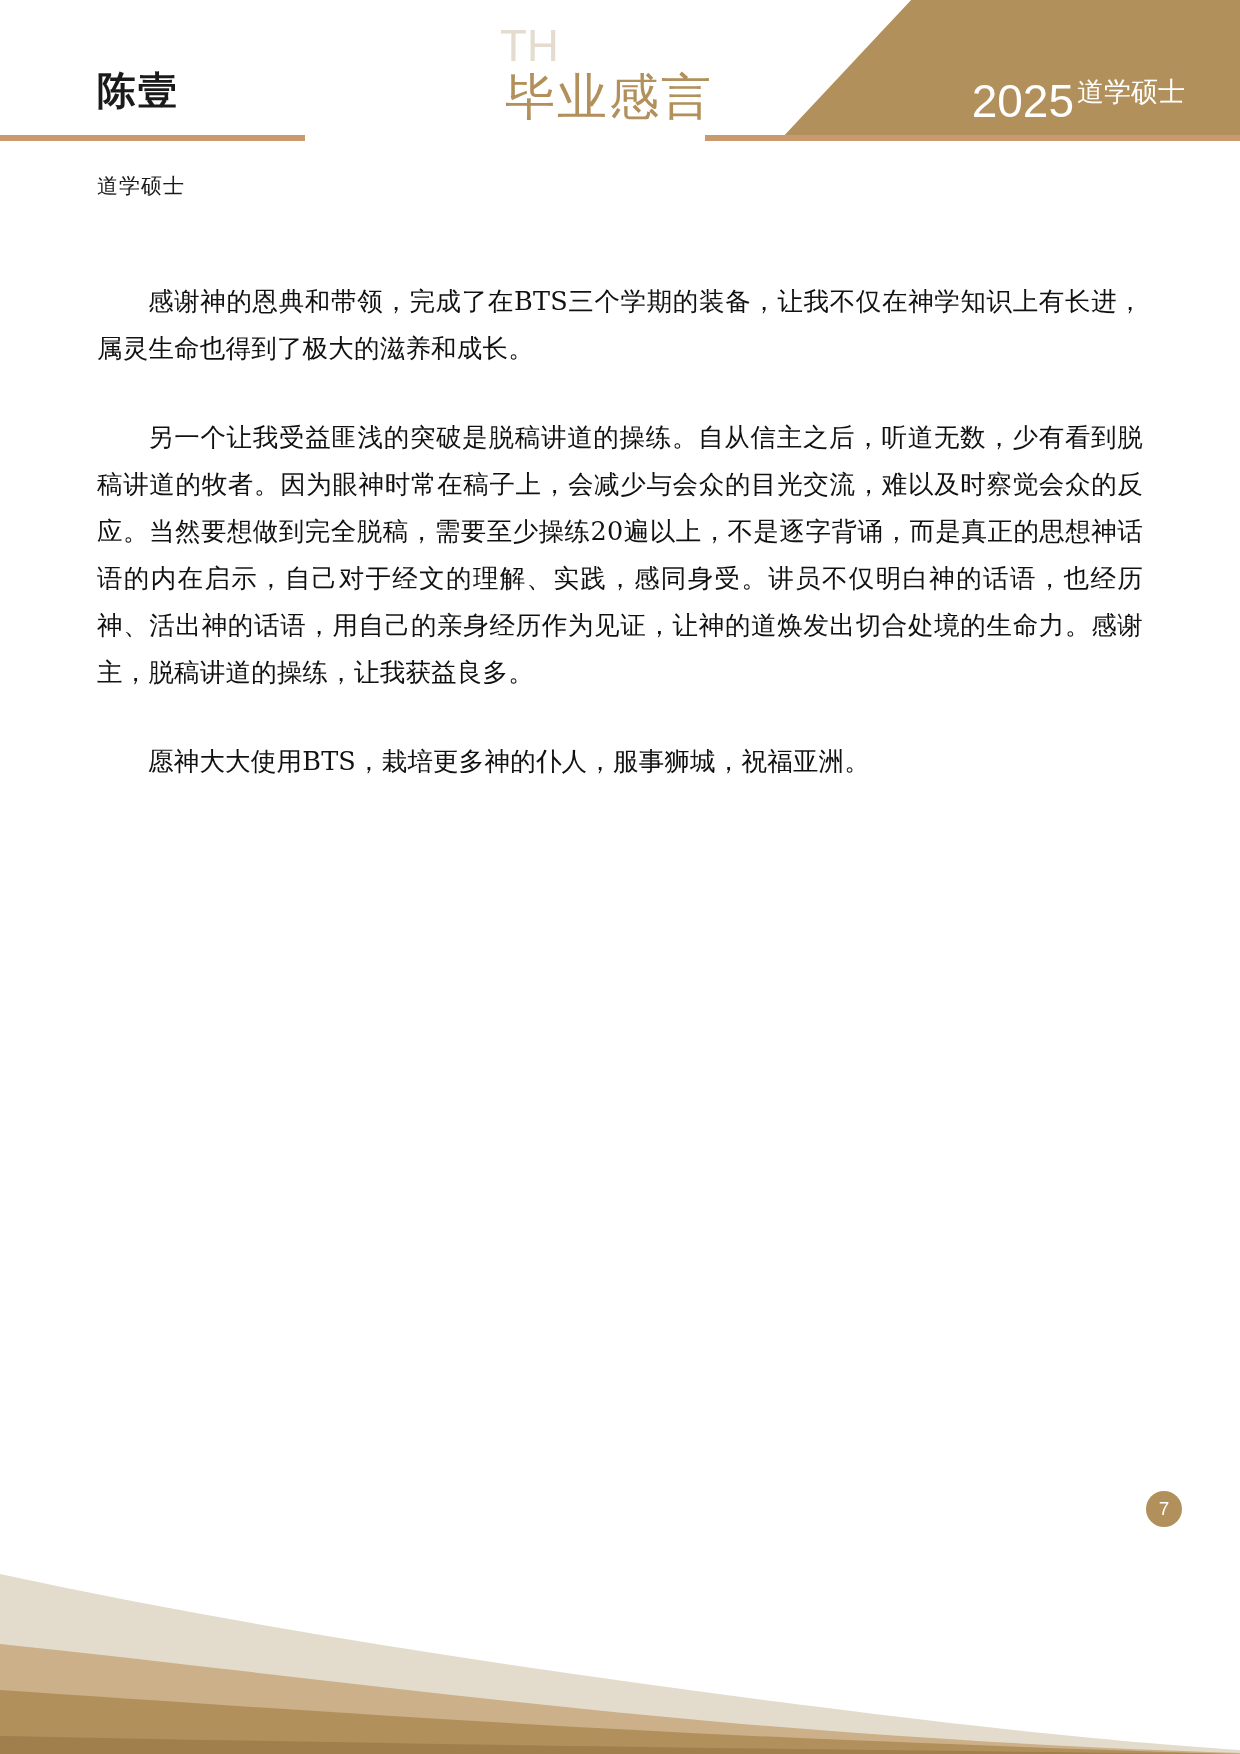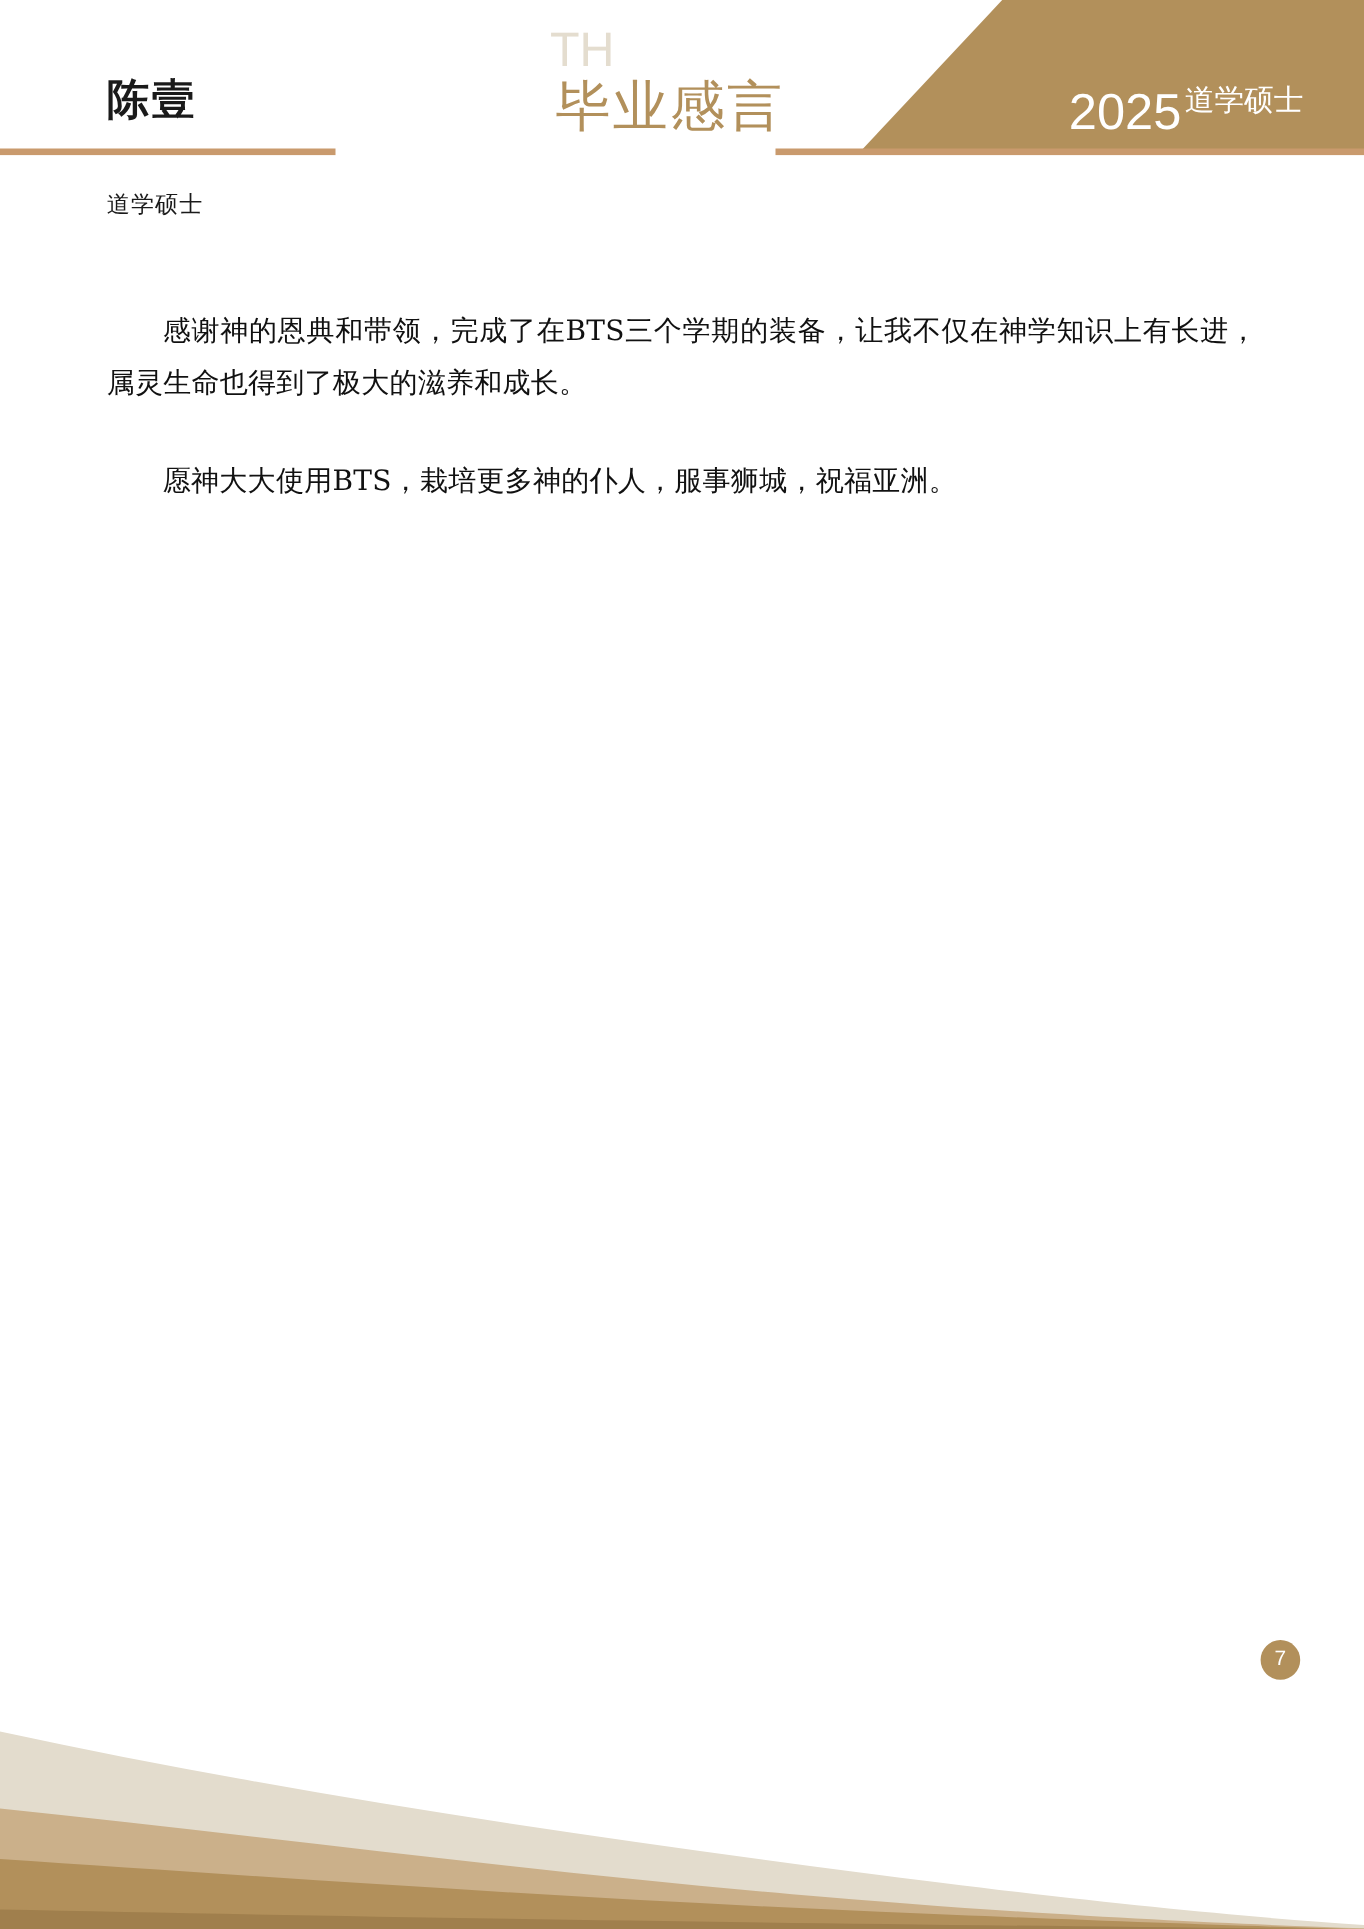--- a/index.html
+++ b/index.html
@@ -226,20 +226,21 @@
   <div class="grad-name">陈壹</div>
 
   <div class="rule-left"></div>
   <div class="rule-right"></div>
 
   <div class="grad-degree">道学硕士</div>
 </div>
 
 <div class="article">
   <p>感谢神的恩典和带领，完成了在BTS三个学期的装备，让我不仅在神学知识上有长进，属灵生命也得到了极大的滋养和成长。</p>
+  <p>另一个让我受益匪浅的突破是脱稿讲道的操练。自从信主之后，听道无数，少有看到脱稿讲道的牧者。因为眼神时常在稿子上，会减少与会众的目光交流，难以及时察觉会众的反应。当然要想做到完全脱稿，需要至少操练20遍以上，不是逐字背诵，而是真正的思想神话语的内在启示，自己对于经文的理解、实践，感同身受。讲员不仅明白神的话语，也经历神、活出神的话语，用自己的亲身经历作为见证，让神的道焕发出切合处境的生命力。感谢主，脱稿讲道的操练，让我获益良多。</p>
   <p>愿神大大使用BTS，栽培更多神的仆人，服事狮城，祝福亚洲。</p>
 </div>
 
 <div class="footer-decor">
   <svg viewBox="0 0 1240 300" preserveAspectRatio="none">
     <path d="M0,120 C260,176 520,214 780,248 C980,274 1120,288 1240,296 L1240,300 L0,300 Z" fill="#e3dccd"></path>
     <path d="M0,190 C230,214 470,246 720,268 C940,287 1110,295 1240,299 L1240,300 L0,300 Z" fill="#cbb08a"></path>
     <path d="M0,236 C240,252 520,272 800,284 C990,292 1130,297 1240,300 L1240,300 L0,300 Z" fill="#b2905b"></path>
     <path d="M0,282 C300,288 640,294 1240,300 L1240,300 L0,300 Z" fill="#a07f4d"></path>
   </svg>

